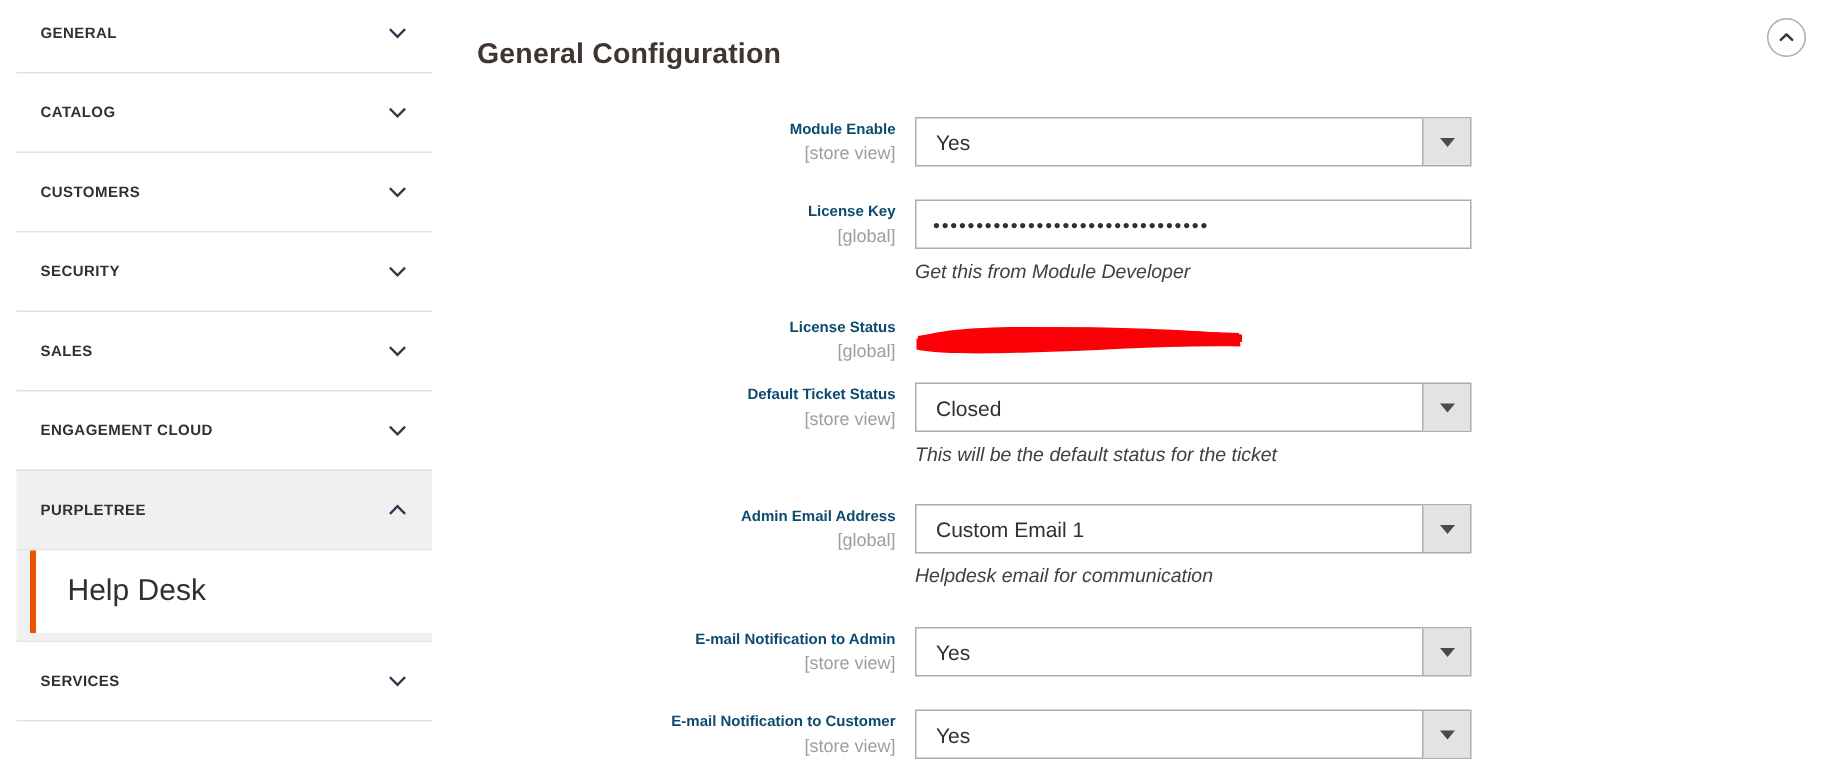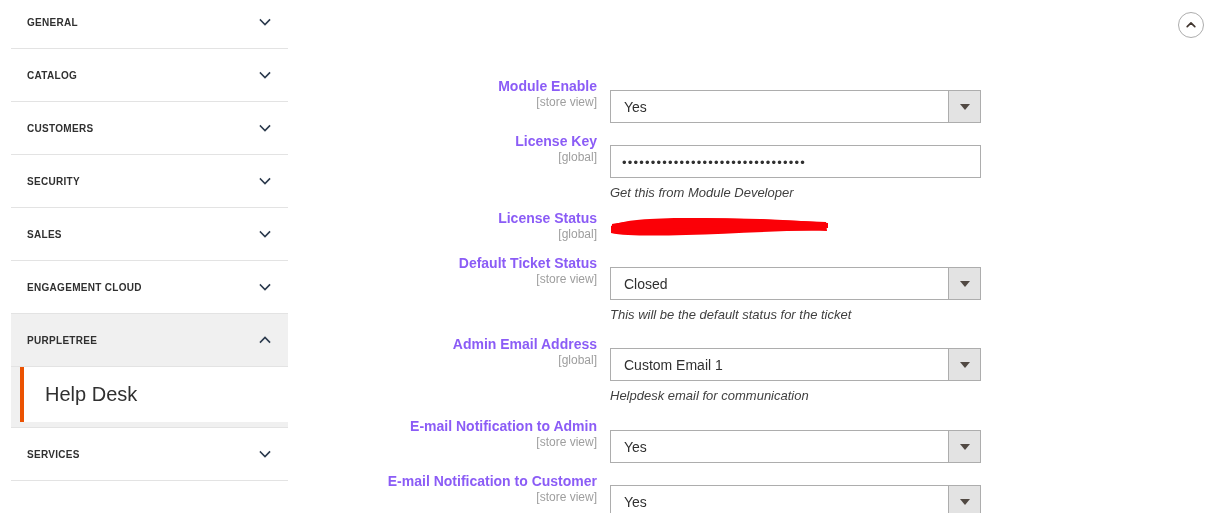--- a/index.html
+++ b/index.html
@@ -143,36 +143,36 @@
     width: 936px;
   }
   .label-col {
     position: absolute;
     left: 0;
     width: 309px;
     text-align: right;
   }
   .field-label {
     display: block;
-    font-size: 14px;
+    font-size: 10px;
     font-weight: bold;
-    color: #8b5cf6;
+    color: #0c4a6e;
     line-height: 17px;
   }
   .field-scope {
     display: block;
     font-size: 12px;
     color: #9e9e9e;
     line-height: 15px;
   }
 
   .control-col {
     position: absolute;
     left: 322px;
-    top: 12px;
+    top: 0;
   }
 
   .select-box {
     position: relative;
     width: 371px;
     height: 33px;
     border: 1px solid #adadad;
     background: #ffffff;
     cursor: pointer;
   }
@@ -322,20 +322,21 @@
         <svg width="14" height="14" viewBox="0 0 14 14">
             <path d="M2.5 5 L7 9.5 L11.5 5" fill="none" stroke="#2b3a4d" stroke-width="1.6" stroke-linecap="square"></path>
           </svg>
       </span>
     </div>
 
   </nav>
 
   <main class="content">
 
+    <h1 class="page-title">General Configuration</h1>
 
     <div class="collapse-btn">
       <span>
         <svg width="14" height="14" viewBox="0 0 14 14">
             <path d="M3.2 8.6 L7 4.9 L10.8 8.6" fill="none" stroke="#41362f" stroke-width="1.7" stroke-linecap="round" stroke-linejoin="round"></path>
           </svg>
       </span>
     </div>
 
     <div class="form-row" style="top:78px;">

